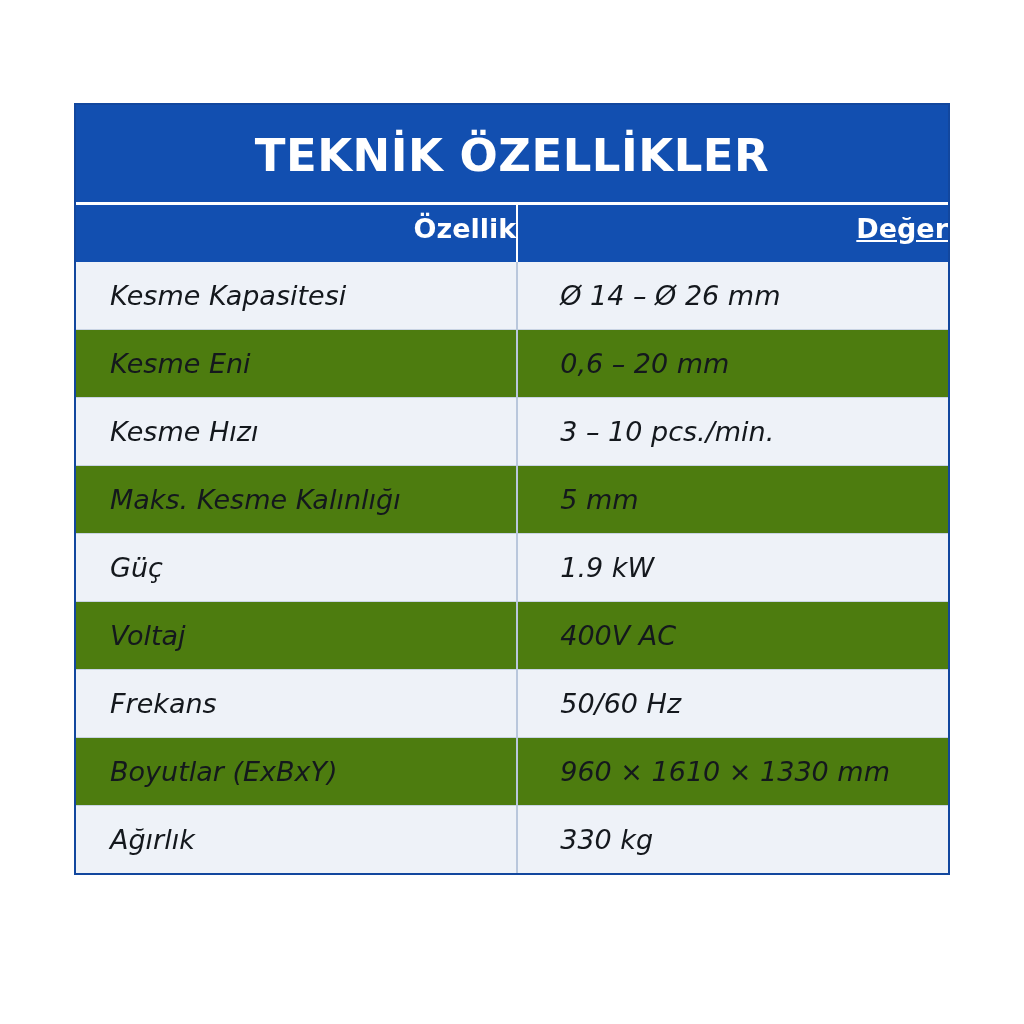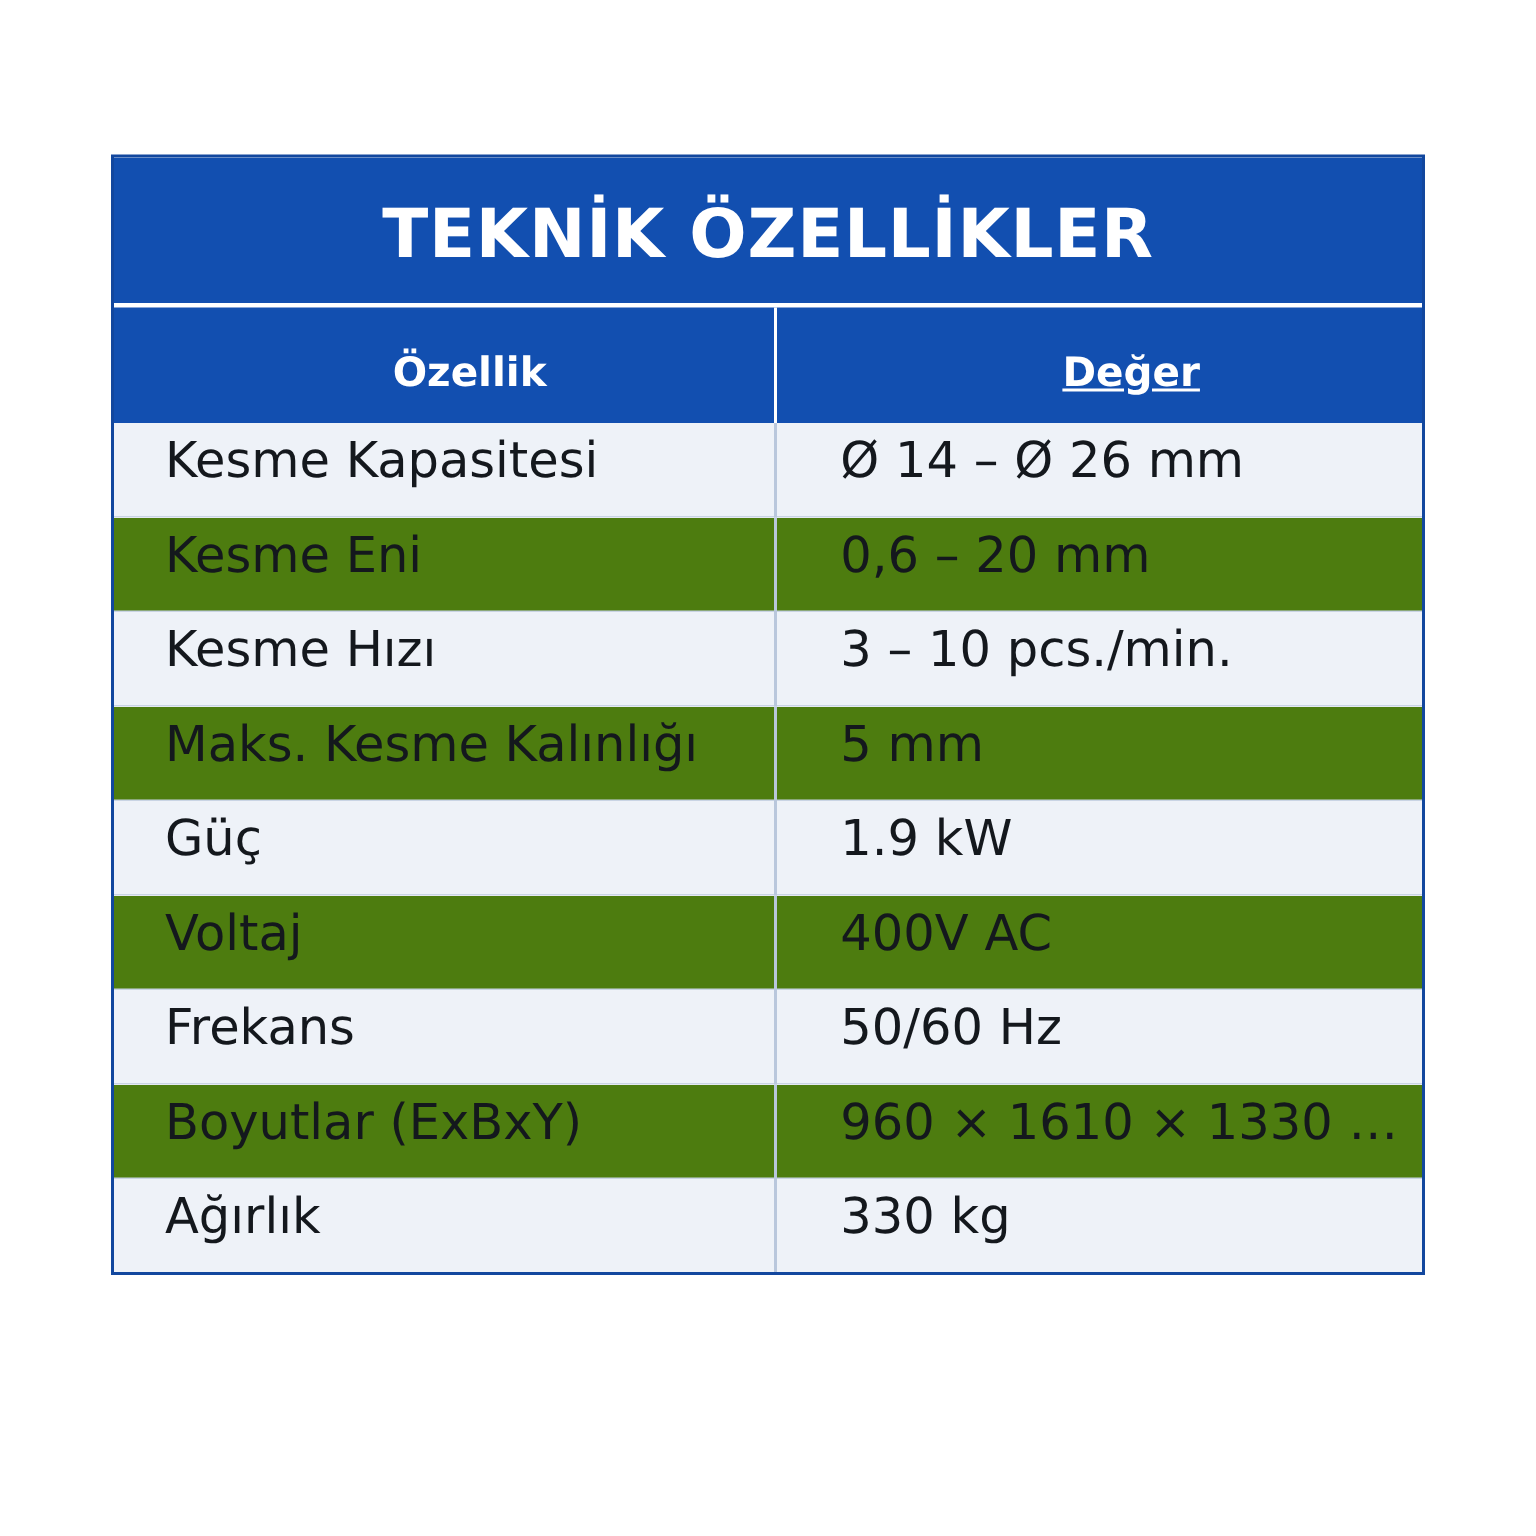--- a/index.html
+++ b/index.html
@@ -54,44 +54,45 @@
   }
 
   table.grid col.c1 { width: 50.6%; }
   table.grid col.c2 { width: 49.4%; }
 
   table.grid thead th {
     background: #124fb0;
     color: #ffffff;
     font-size: 27px;
     font-weight: bold;
-    text-align: center;
-    padding: 28px 0 18px 34px;
+    text-align: right;
+    padding: 8px 0 18px 34px;
     box-sizing: border-box;
   }
 
   table.grid thead th.col-value {
     padding-left: 42px;
     text-decoration: underline;
   }
 
   table.grid thead th.col-key {
     border-right: 2px solid #ffffff;
   }
 
   table.grid tbody td {
-    font-size: 33px;
+    font-size: 27px;
     color: #14181d;
-    padding: 5px 0 18px 34px;
+    padding: 18px 0 18px 34px;
     box-sizing: border-box;
     border-bottom: 1px solid #c9d4e4;
     vertical-align: middle;
     white-space: nowrap;
     overflow: hidden;
     text-overflow: ellipsis;
+    font-style: italic;
   }
 
   table.grid tbody td.val {
     padding-left: 42px;
     margin-top: 36px;
   }
 
   table.grid tbody td.key {
     border-right: 2px solid #b9c7dc;
   }

